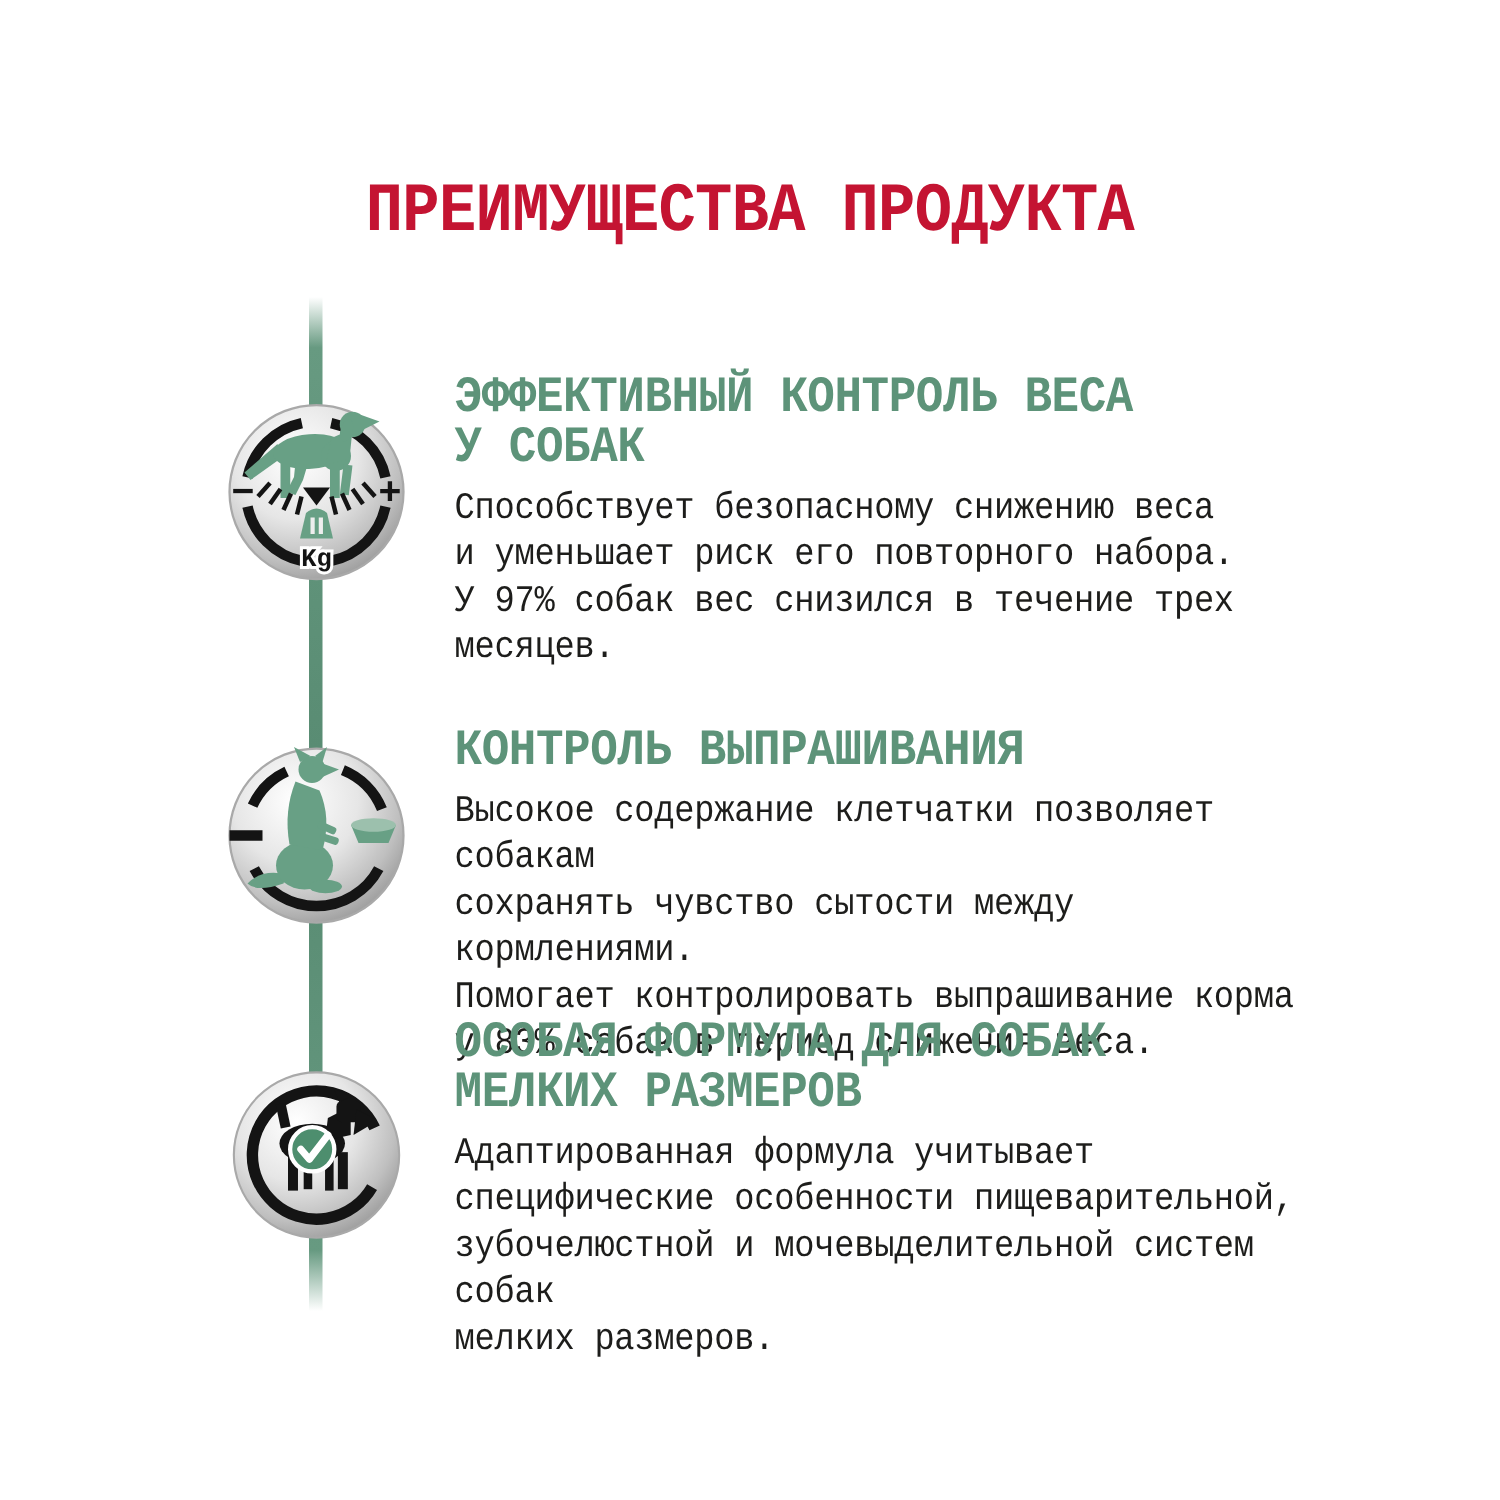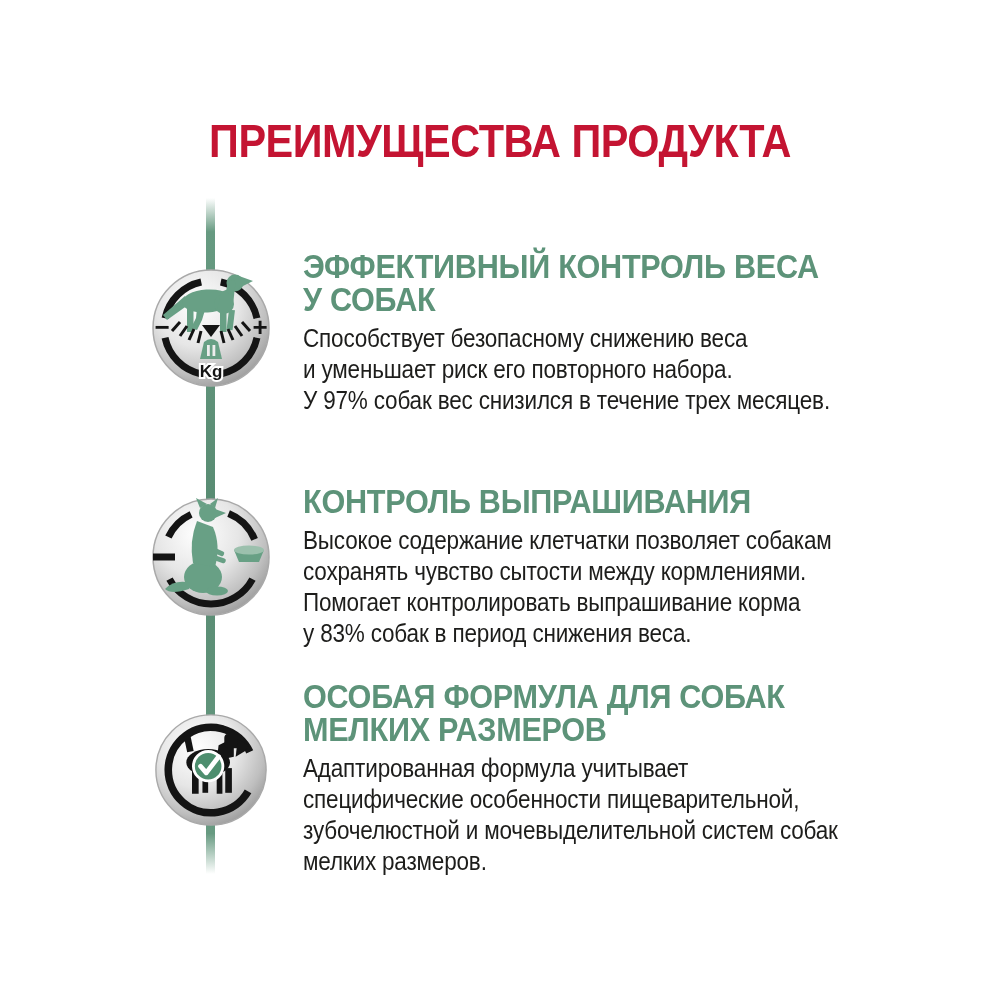--- a/index.html
+++ b/index.html
@@ -1,18 +1,18 @@
 <!DOCTYPE html>
 <html><head>
 <meta charset="utf-8">
 <style>
   html,body { margin:0; padding:0; background:#ffffff; }
   .page {
     position:relative; width:1000px; height:1000px; background:#ffffff;
-    font-family:Liberation Sans, sans-serif; overflow:hidden;
+    font-family:Liberation Mono, monospace; overflow:hidden;
   }
   .page-title {
     position:absolute; left:0; top:118px; width:1000px; margin:0;
     text-align:center; font-size:46px; font-weight:bold; line-height:46px;
     color:#c41432; letter-spacing:-0.5px; white-space:nowrap;
     transform:scaleX(0.9);
   }
   .vline {
     position:absolute; left:206px; top:198px; width:9px; height:676px; z-index:0;
     background:linear-gradient(to bottom,

